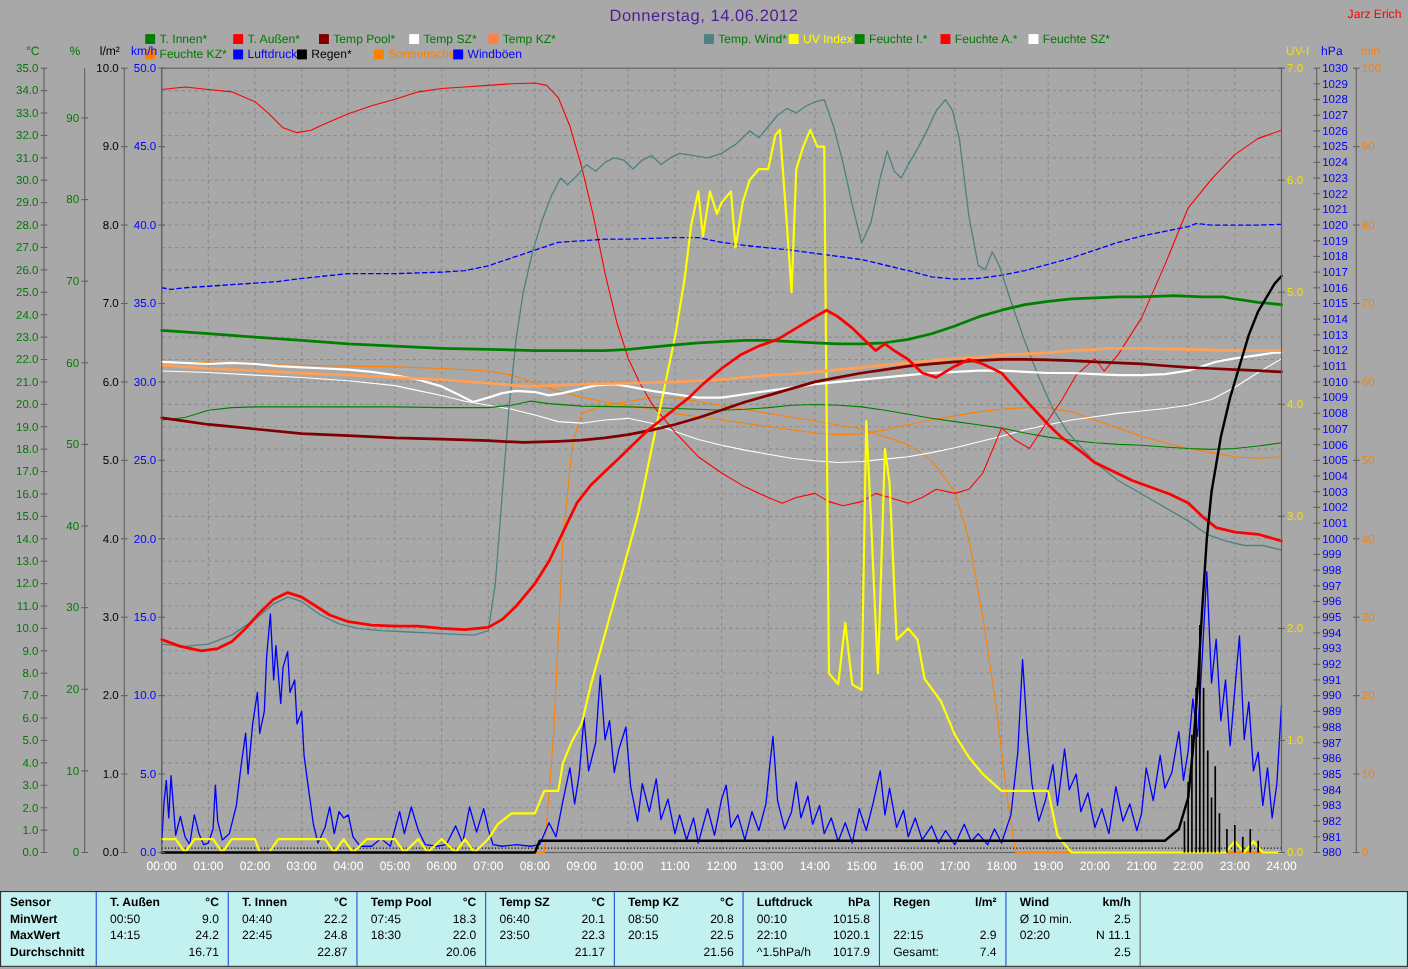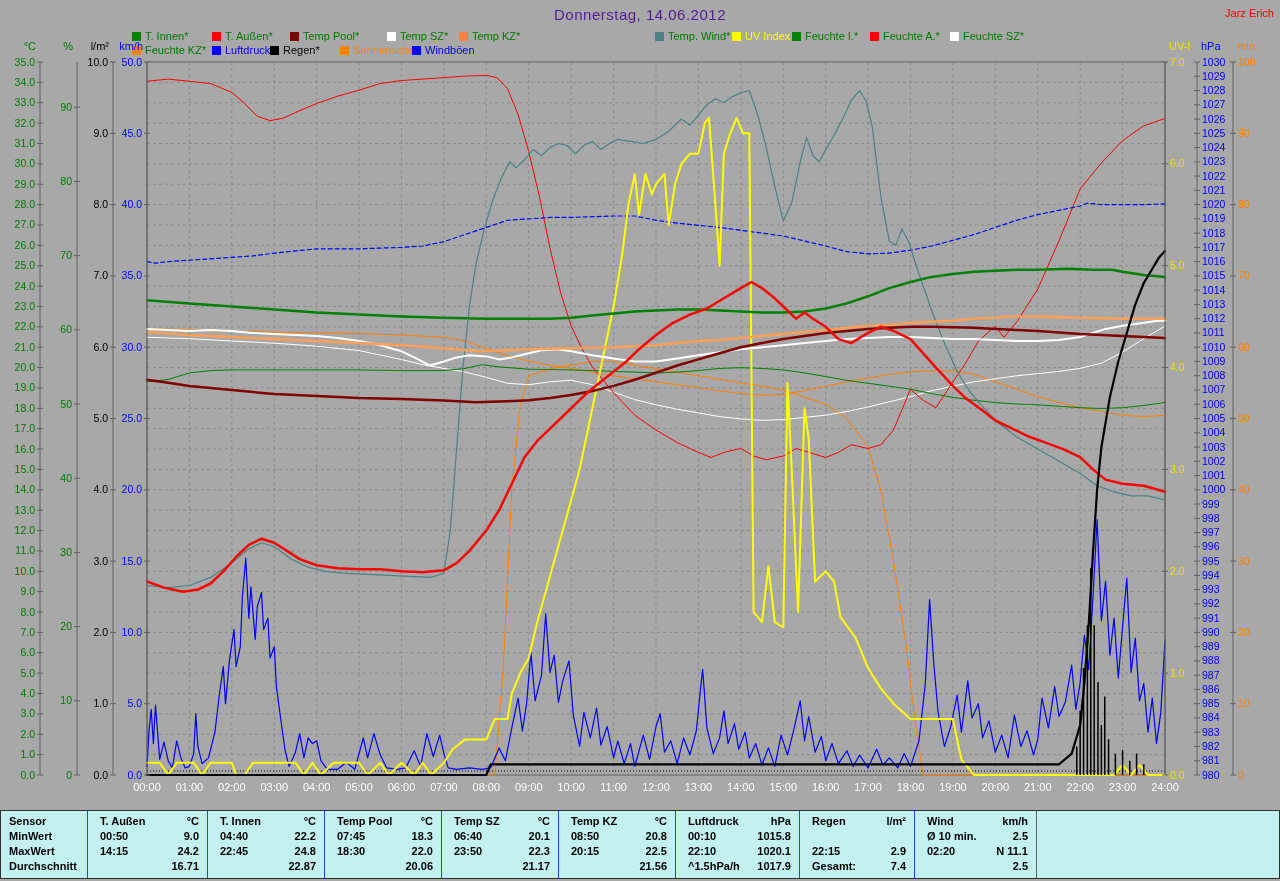--- a/index.html
+++ b/index.html
@@ -11,21 +11,21 @@
   }
   .titlebar{position:absolute;top:6px;left:0;width:1280px;text-align:center;
     color:#4c1d95;font-size:15px;letter-spacing:.5px;}
   .username{position:absolute;top:7px;right:6px;color:#FF0000;font-size:11px;}
   .legend-row{position:absolute;left:132px;white-space:nowrap;font-size:11px;line-height:13px;}
   #legend-row1{top:30px;}
   #legend-row2{top:44px;}
   .lg-item{display:inline-block;vertical-align:top;white-space:nowrap;}
   #legend-row1 .lg-item:nth-child(1){width:80px}
   #legend-row1 .lg-item:nth-child(2){width:78px}
-  #legend-row1 .lg-item:nth-child(3){width:97px}
+  #legend-row1 .lg-item:nth-child(3){width:82px}
   #legend-row1 .lg-item:nth-child(4){width:72px}
   #legend-row1 .lg-item:nth-child(5){width:196px}
   #legend-row1 .lg-item:nth-child(6){width:77px}
   #legend-row1 .lg-item:nth-child(7){width:60px}
   #legend-row1 .lg-item:nth-child(8){width:78px}
   #legend-row1 .lg-item:nth-child(9){width:80px}
   #legend-row2 .lg-item:nth-child(1){width:80px}
   #legend-row2 .lg-item:nth-child(2){width:58px}
   #legend-row2 .lg-item:nth-child(3){width:70px}
   #legend-row2 .lg-item:nth-child(4){width:72px}
@@ -34,21 +34,21 @@
   
   .databox{position:absolute;top:810px;left:0;width:1278px;height:67px;
     background:#C2F1F0;border:1px solid #303030;display:flex;font-size:11px;color:#000;}
   .tg{height:100%;box-sizing:border-box;padding-top:3px;flex:0 0 auto;}
   .tg + .tg{border-left:1px solid #1d4ed8;}
   .tg-label{width:86px;}
   .tg-0{width:120px}.tg-1{width:117px}.tg-2{width:117px}.tg-3{width:117px}
   .tg-4{width:117px}.tg-5{width:124px}.tg-6{width:115px}.tg-7{width:122px}
   .tg-fill{flex:1 1 auto;border-left:1px solid #5F5F5F;}
   .tr{height:15px;line-height:15px;display:flex;justify-content:space-between;
-      padding:0 8px 0 12px;white-space:nowrap;font-weight:bold;}
+      padding:0 8px 0 12px;white-space:nowrap;}
   .tr.hdr,.tg-label .tr{font-weight:bold;}
   .tg-label .tr{padding-left:8px;justify-content:flex-start;}
 </style>
 </head>
 <body>
 
 <div class="titlebar">Donnerstag, 14.06.2012</div>
 <div class="username">Jarz Erich</div>
 
 <div id="legend-row1" class="legend-row"><span class="lg-item"><span class="lg-sq" style="background: rgb(0, 128, 0);"></span><span style="color: rgb(0, 122, 0);">T. Innen*</span></span><span class="lg-item"><span class="lg-sq" style="background: rgb(255, 0, 0);"></span><span style="color: rgb(0, 122, 0);">T. Außen*</span></span><span class="lg-item"><span class="lg-sq" style="background: rgb(128, 0, 0);"></span><span style="color: rgb(0, 122, 0);">Temp Pool*</span></span><span class="lg-item"><span class="lg-sq" style="background: rgb(255, 255, 255);"></span><span style="color: rgb(0, 122, 0);">Temp SZ*</span></span><span class="lg-item"><span class="lg-sq" style="background: rgb(255, 128, 64);"></span><span style="color: rgb(0, 122, 0);">Temp KZ*</span></span><span class="lg-item"><span class="lg-sq" style="background: rgb(78, 130, 130);"></span><span style="color: rgb(0, 122, 0);">Temp. Wind*</span></span><span class="lg-item"><span class="lg-sq" style="background: rgb(255, 255, 0);"></span><span style="color: rgb(255, 255, 0);">UV Index</span></span><span class="lg-item"><span class="lg-sq" style="background: rgb(0, 128, 0);"></span><span style="color: rgb(0, 122, 0);">Feuchte I.*</span></span><span class="lg-item"><span class="lg-sq" style="background: rgb(255, 0, 0);"></span><span style="color: rgb(0, 122, 0);">Feuchte A.*</span></span><span class="lg-item"><span class="lg-sq" style="background: rgb(255, 255, 255);"></span><span style="color: rgb(0, 122, 0);">Feuchte SZ*</span></span></div>

